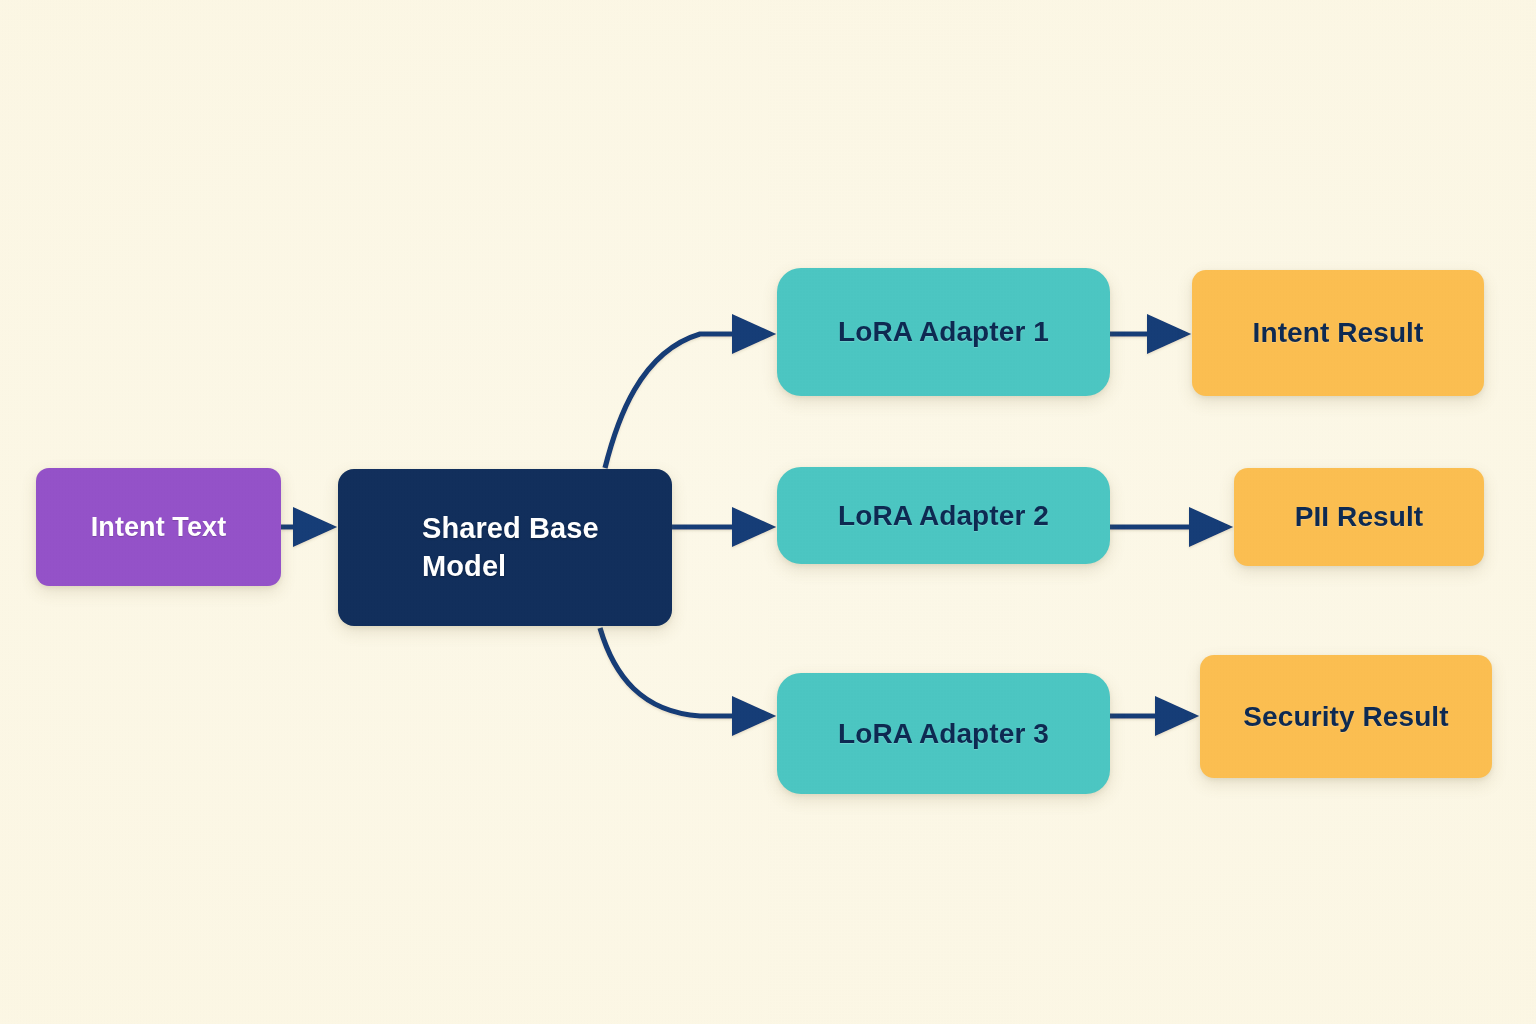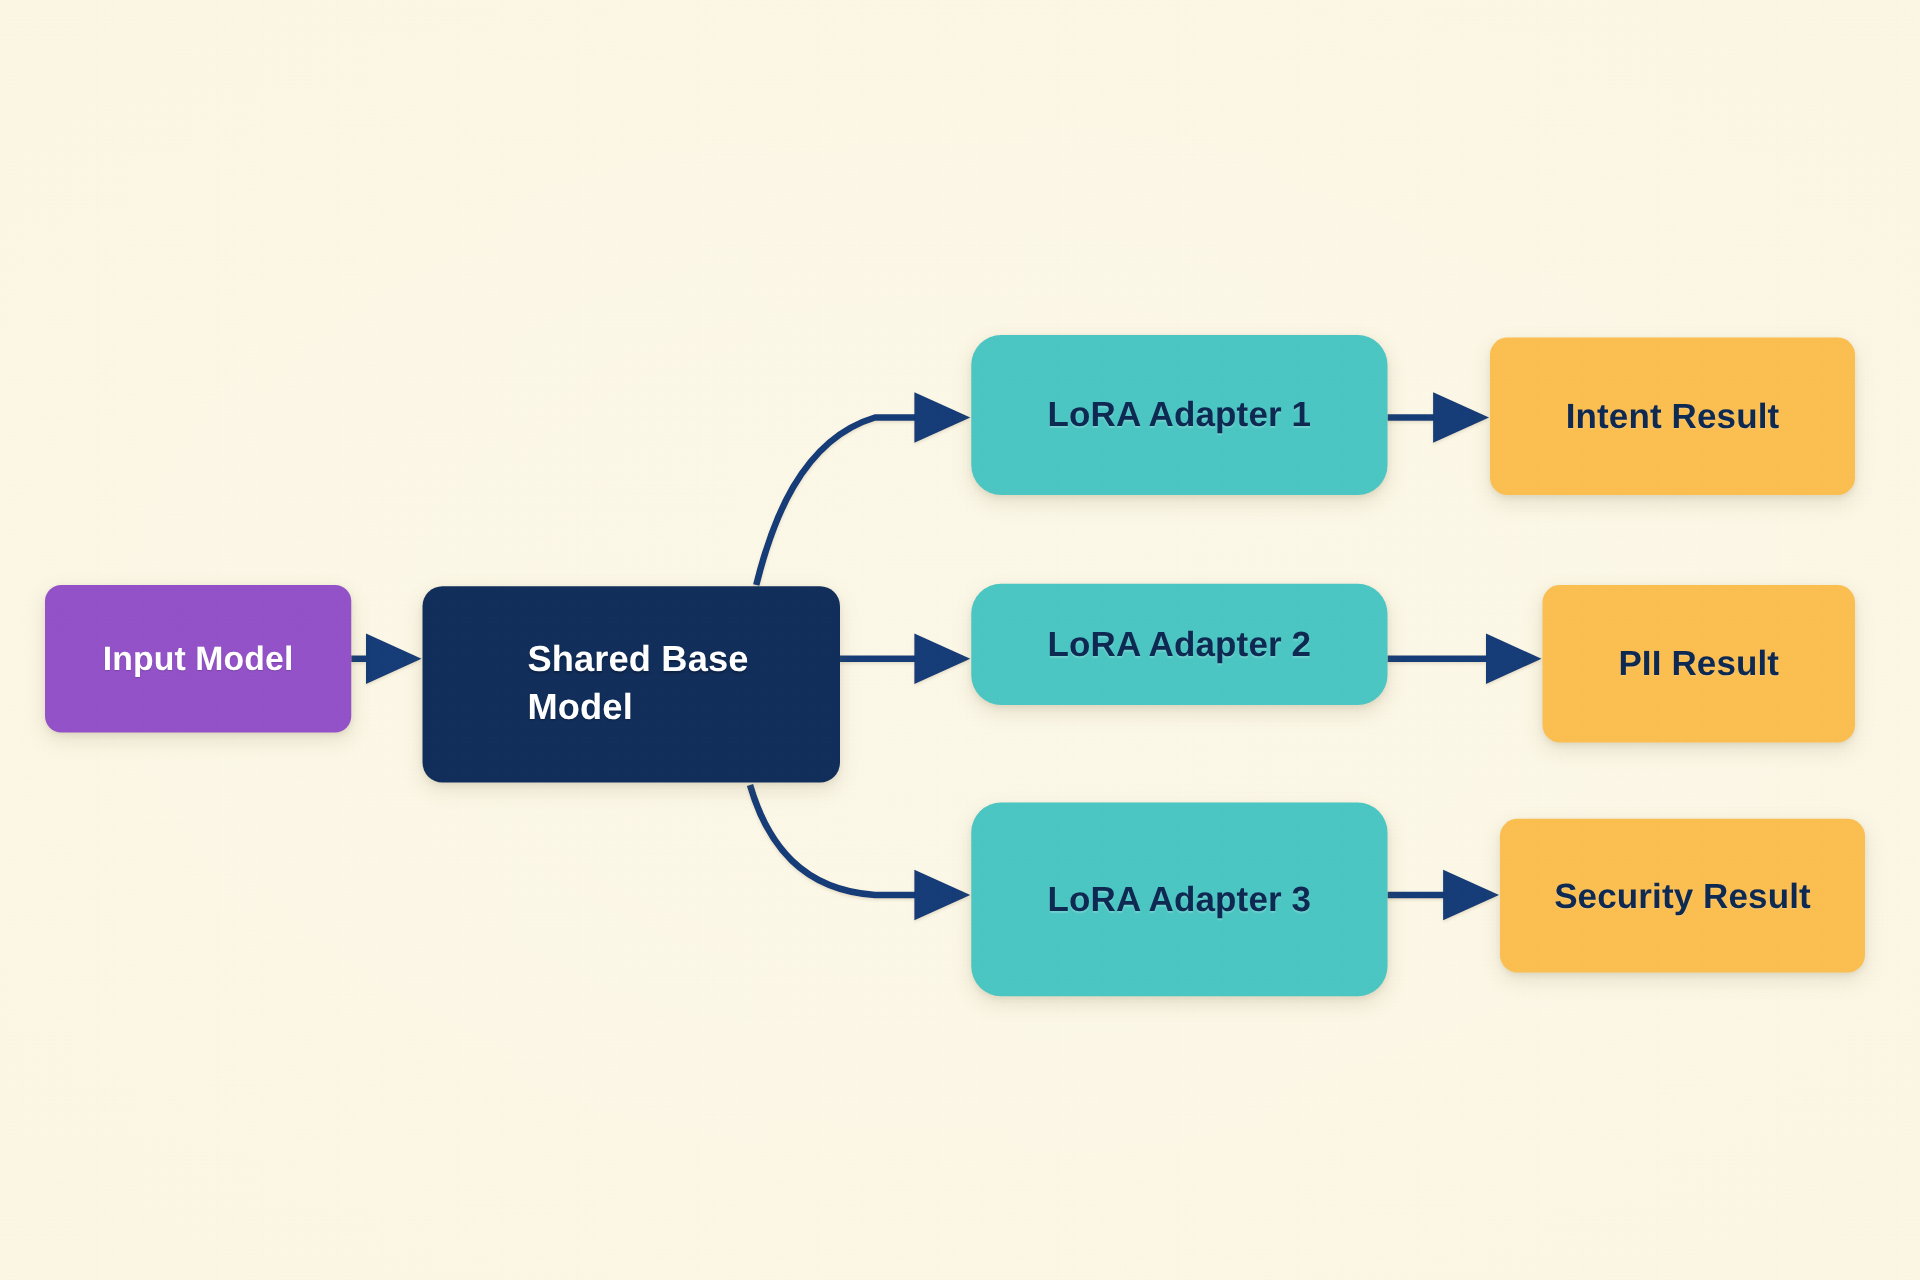--- a/index.html
+++ b/index.html
@@ -108,37 +108,37 @@
   .node-adapter .label {
     color: #0E2A52;
     font-size: 28px;
     font-weight: 600;
     text-align: center;
     padding: 0 14px;
     text-shadow: 0 1px 1px rgba(255,255,255,0.20);
   }
   #node-adapter-1 { top: 268px; height: 128px; }
   #node-adapter-2 { top: 467px; height: 97px; }
-  #node-adapter-3 { top: 642px; height: 155px; }
+  #node-adapter-3 { top: 673px; height: 121px; }
 
   
   .node-result {
     background: #FBBE51;
     border-radius: 14px;
   }
   .node-result .label {
     color: #0E2A52;
     font-size: 28px;
     font-weight: 600;
     text-align: center;
     padding: 0 29px;
     text-shadow: 0 1px 1px rgba(255,255,255,0.22);
   }
   #node-result-1 { left: 1192px; top: 270px; width: 292px; height: 126px; }
-  #node-result-2 { left: 1234px; top: 468px; width: 250px; height: 126px; }
+  #node-result-2 { left: 1234px; top: 468px; width: 250px; height: 98px; }
   #node-result-3 { left: 1200px; top: 655px; width: 292px; height: 123px; }
 </style>
 </head>
 <body>
 
 <div id="canvas">
 
   <svg id="edges" viewBox="0 0 1536 1024" xmlns="http://www.w3.org/2000/svg">
     <defs>
       <marker id="arrowhead" markerWidth="9" markerHeight="9" refX="7.4" refY="4.5" orient="auto" markerUnits="strokeWidth">
@@ -161,21 +161,21 @@
 
       <path d="M 1110 334 L 1185 334"></path>
 
       <path d="M 1110 527 L 1227 527"></path>
 
       <path d="M 1110 716 L 1193 716"></path>
     </g>
   </svg>
 
   <div class="node" id="node-input">
-    <span class="label">Input Model</span>
+    <span class="label">Intent Text</span>
   </div>
 
   <div class="node" id="node-base">
     <span class="label">Shared Base
 Model</span>
   </div>
 
   <div class="node node-adapter" id="node-adapter-1">
     <span class="label">LoRA Adapter 1</span>
   </div>

